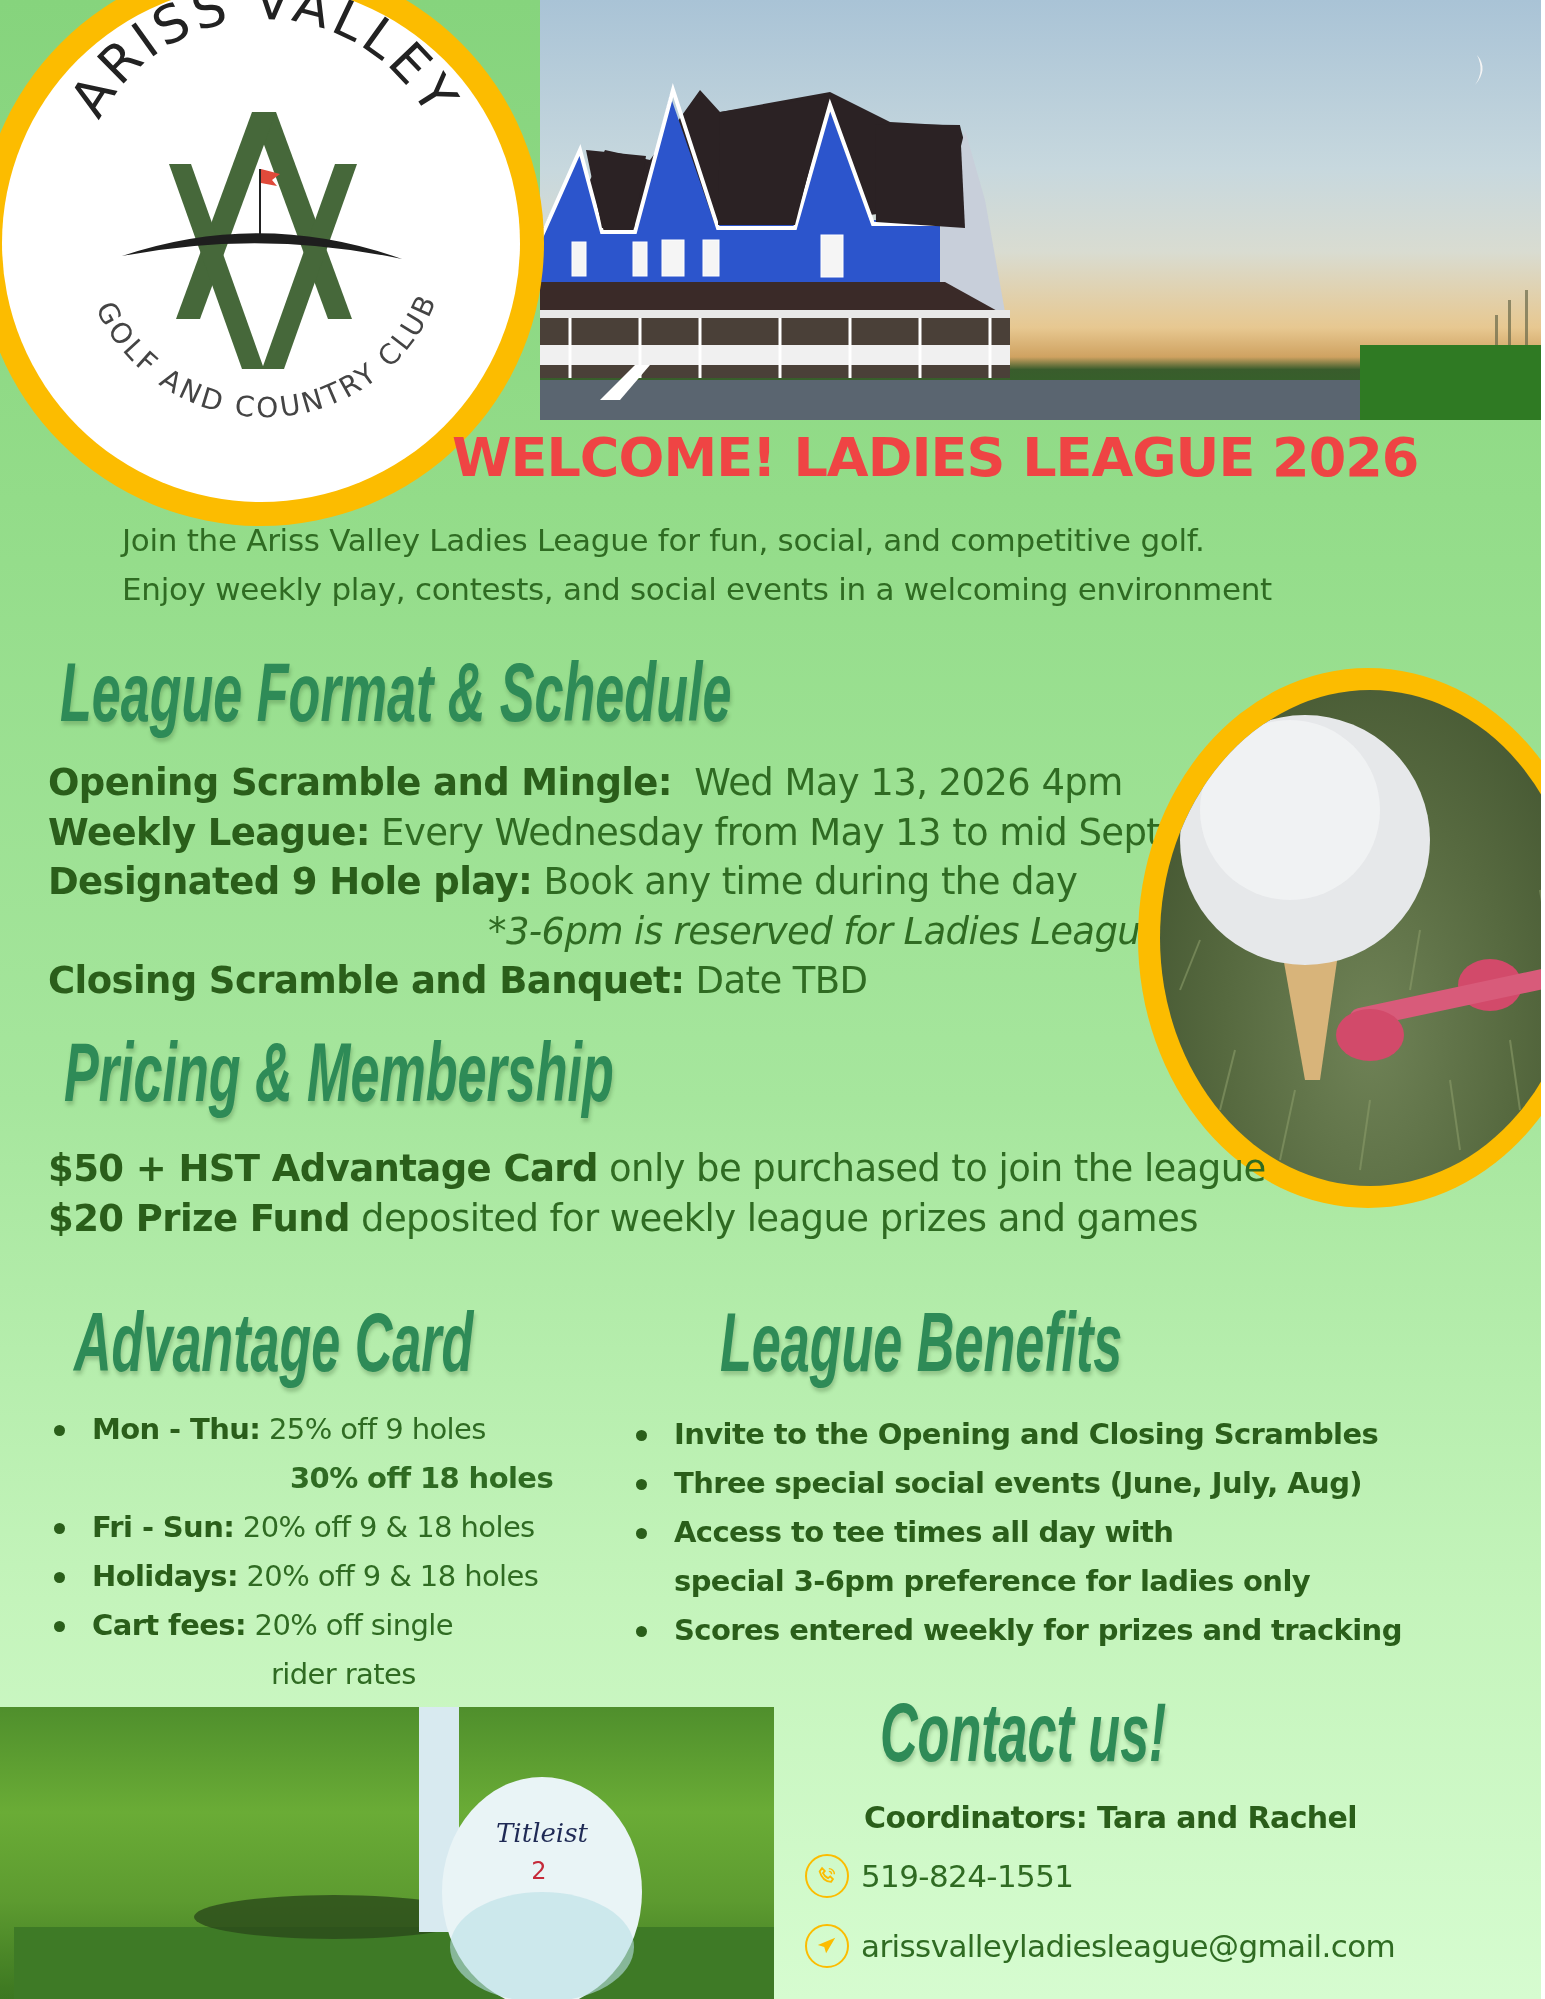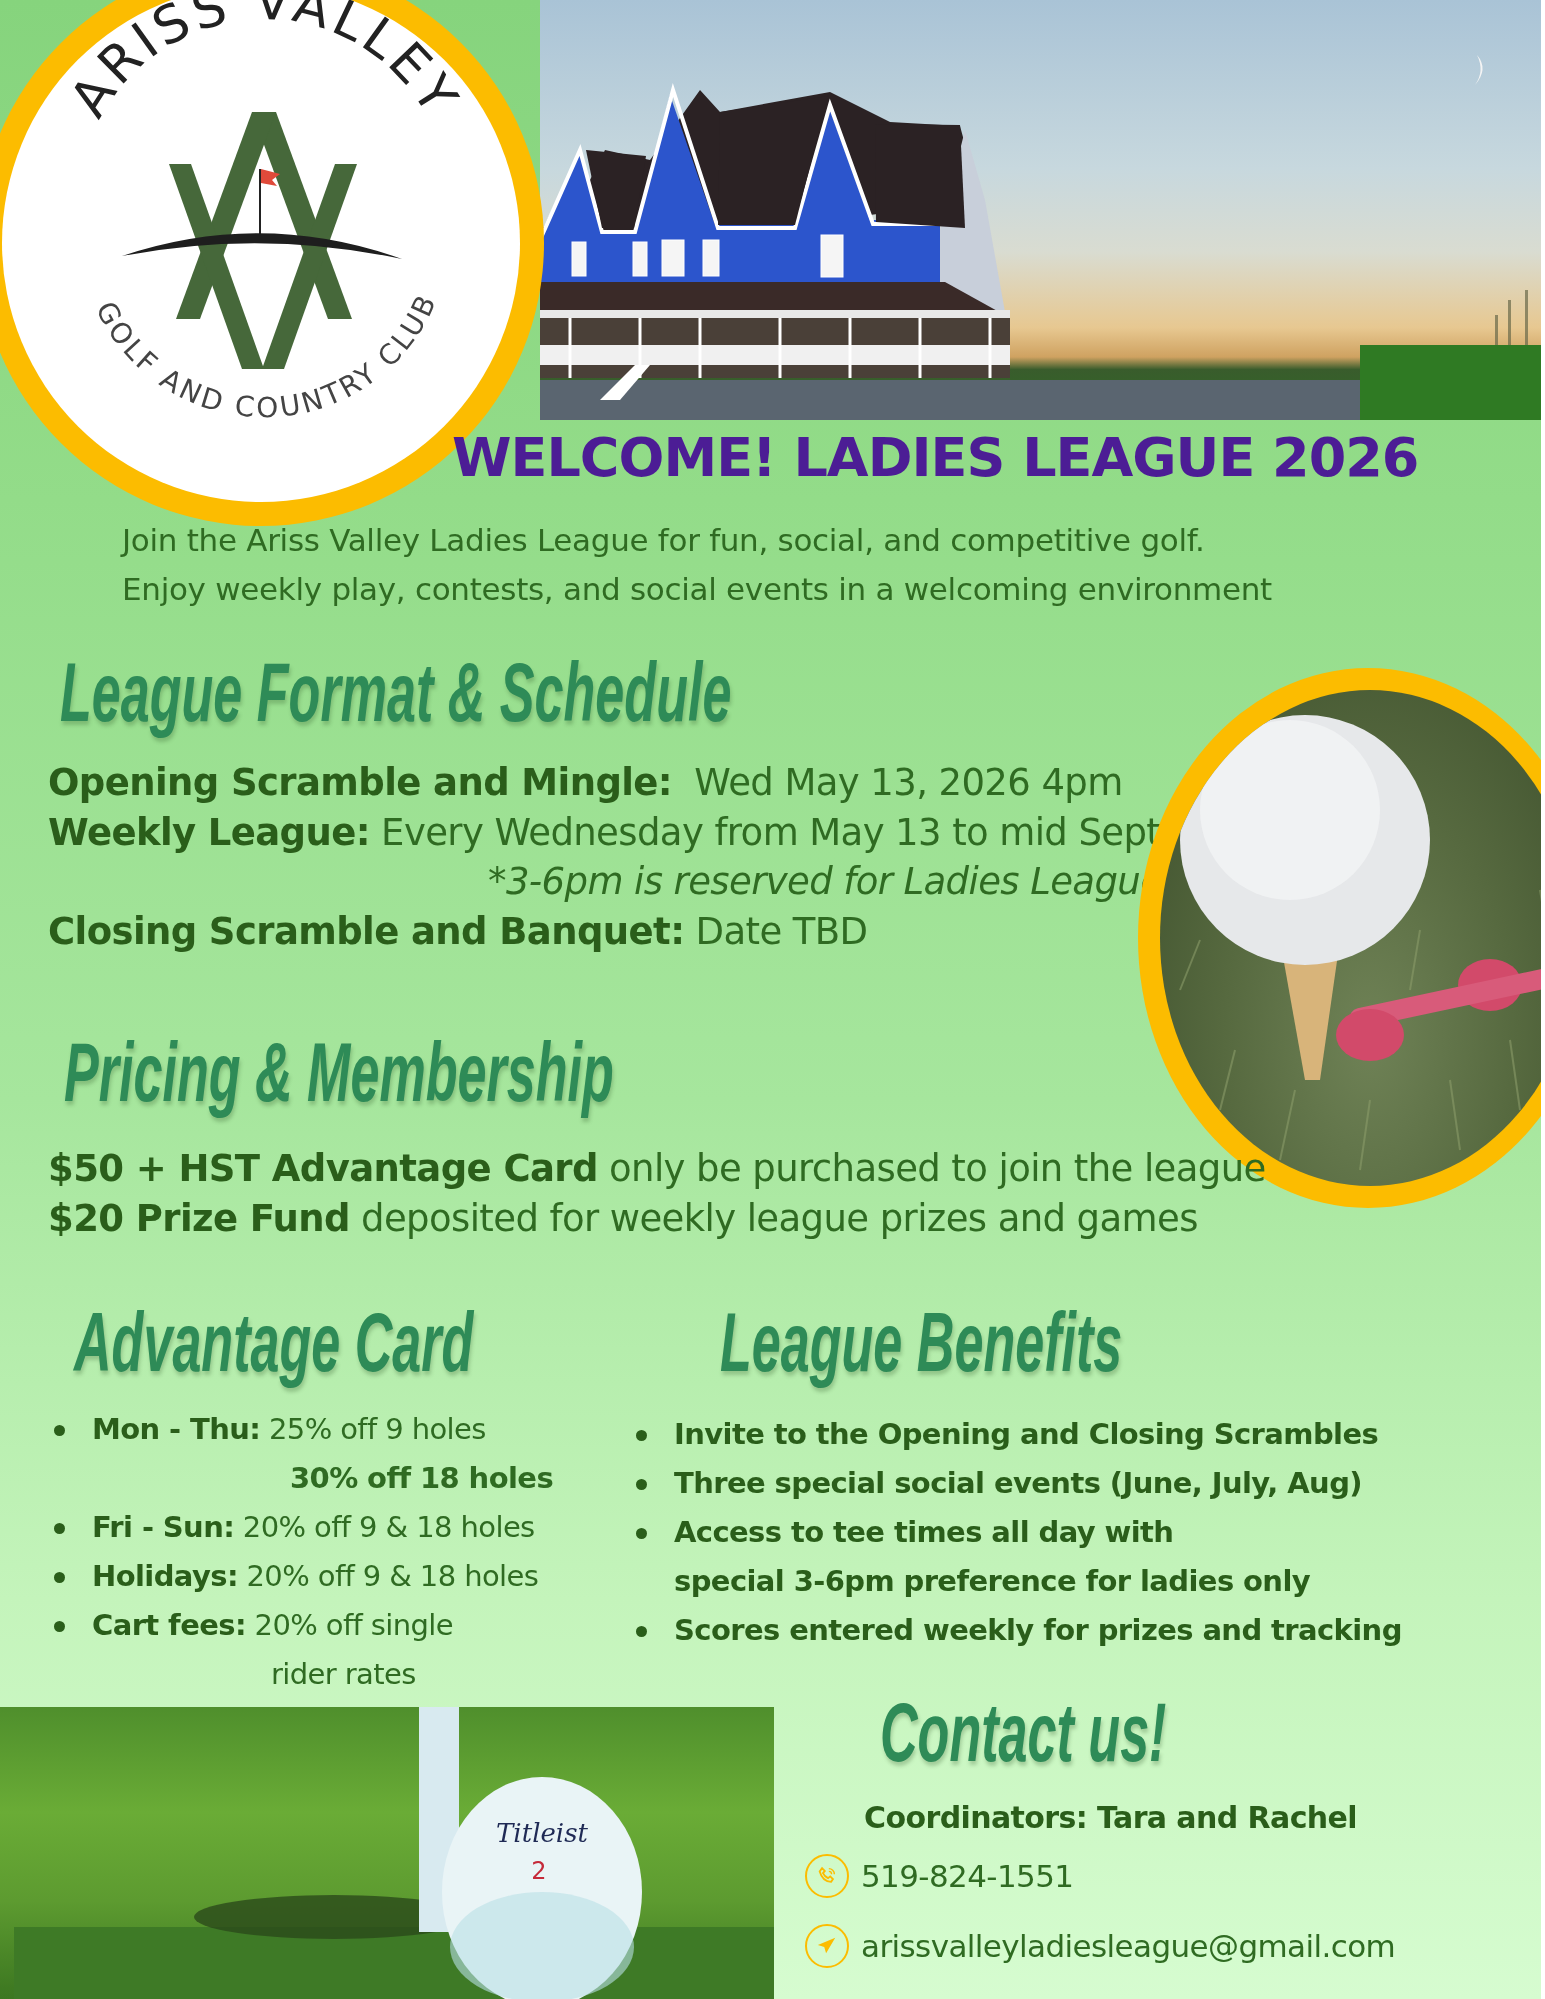--- a/index.html
+++ b/index.html
@@ -25,21 +25,21 @@
   }
   .logo-inner {
     left: 2px; top: -16px; width: 518px; height: 518px; border-radius: 50%;
     background: #ffffff; overflow: hidden;
   }
 
   
   .welcome {
     left: 452px; top: 426px; width: 1080px;
     font-family: "DejaVu Sans", sans-serif; font-weight: bold;
-    font-size: 54px; letter-spacing: -1px; color: #4c1d95; white-space: nowrap;
+    font-size: 54px; letter-spacing: -1px; color: #ef4444; white-space: nowrap;
   }
   .intro { left: 122px; top: 516px; font-size: 31px; line-height: 49px; color: #2f6b22; font-family: "DejaVu Sans", sans-serif; letter-spacing: -0.3px; }
 
   
   .heading {
     font-family: "Liberation Sans", sans-serif; font-weight: bold; font-style: italic;
     color: #2e8b57; font-size: 84px; line-height: 1; white-space: nowrap;
     transform-origin: left top; transform: scaleX(0.62);
     text-shadow: 2px 4px 5px rgba(40,80,30,0.25);
   }
@@ -156,20 +156,21 @@
 <div class="abs welcome">WELCOME! LADIES LEAGUE 2026</div>
 <div class="abs intro">
   <div>Join the Ariss Valley Ladies League for fun, social, and competitive golf.</div>
   <div>Enjoy weekly play, contests, and social events in a welcoming environment</div>
 </div>
 
 <div class="abs heading" style="left:60px; top:650px;">League Format &amp; Schedule</div>
 <div class="abs rows" style="left:48px; top:758px;">
   <div class="row"><b>Opening Scramble and Mingle:</b><span style="white-space:pre">  Wed May 13, 2026 4pm</span></div>
   <div class="row"><b>Weekly League:</b><span style="white-space:pre"> Every Wednesday from May 13 to mid Sept</span></div>
+  <div class="row"><b>Designated 9 Hole play:</b><span style="white-space:pre"> Book any time during the day</span></div>
   <div class="row"><span class="note">*3-6pm is reserved for Ladies League*</span></div>
   <div class="row"><b>Closing Scramble and Banquet:</b><span style="white-space:pre"> Date TBD</span></div>
 </div>
 
 <div class="abs tee-ring"></div>
 <div class="abs tee-photo">
   <svg width="420" height="496" viewBox="0 0 420 496">
     <g stroke="#8a9c6a" stroke-width="2" opacity="0.6">
       <line x1="20" y1="300" x2="40" y2="250"></line>
         <line x1="60" y1="420" x2="75" y2="360"></line>

